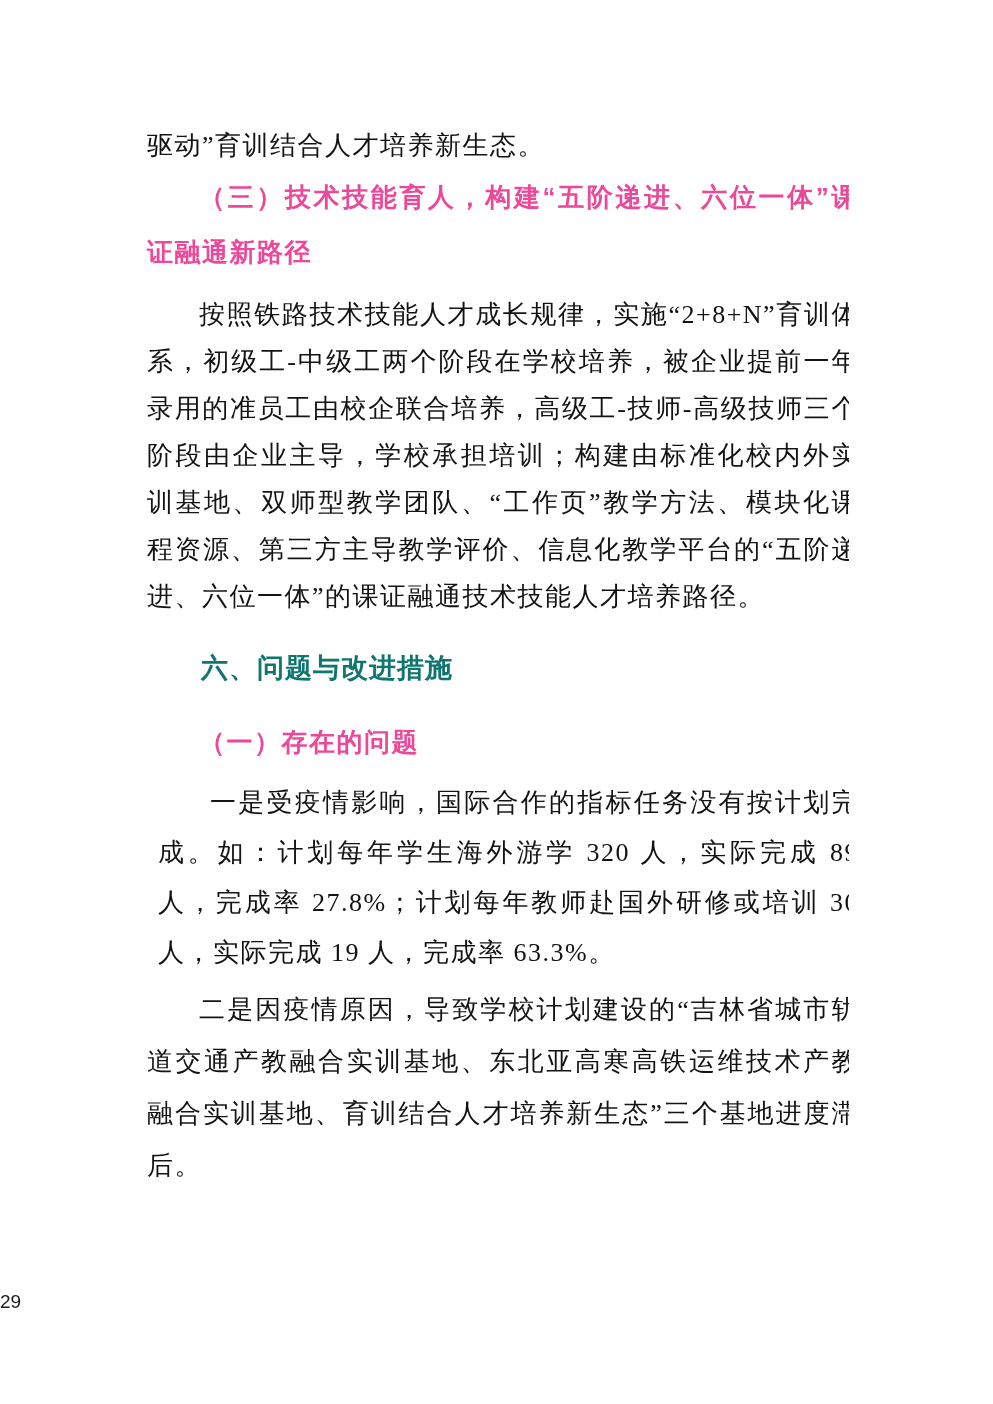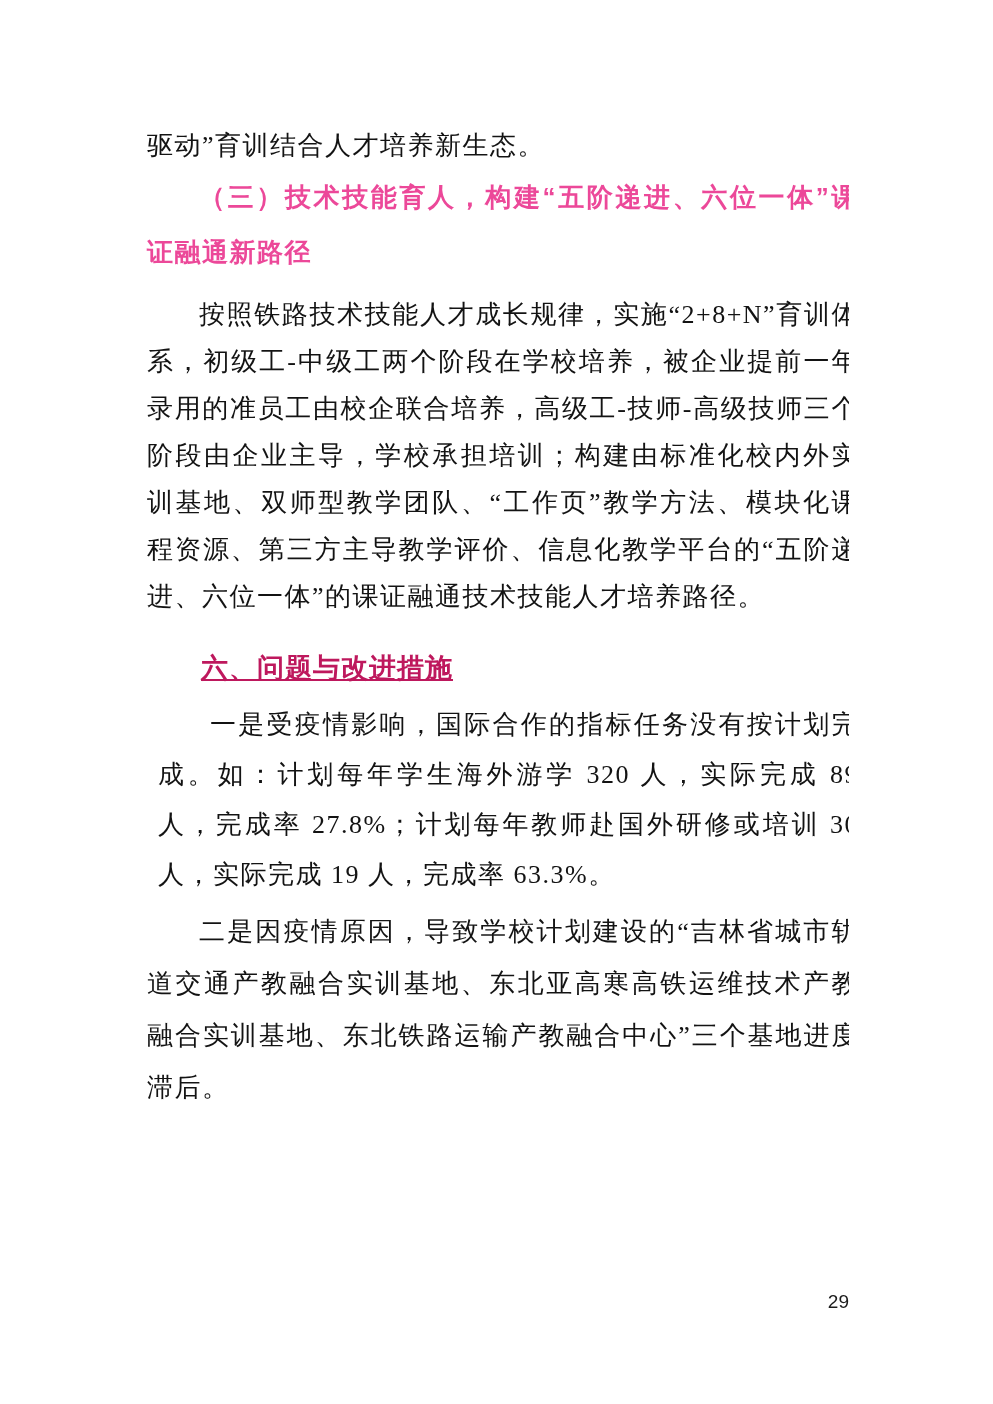--- a/index.html
+++ b/index.html
@@ -43,53 +43,53 @@
     color: #ec4899;
   }
   .h1 {
     margin: 24px 0 0 0;
     font-family: "Liberation Sans", "DejaVu Sans", sans-serif;
     font-weight: 700;
     font-size: 27px;
     line-height: 48px;
     letter-spacing: 1px;
     text-indent: 2em;
-    color: #be185d;
-    text-decoration: underline;
+    color: #0f766e;
   }
   .p-train { margin-top: 11px; line-height: 47px; }
   .h2-b { margin-top: 23px; }
   .p-prob1 { margin-top: 8px; line-height: 50px; margin-left: 11px; }
   .p-prob2 { margin-top: 6px; line-height: 52px; }
   .page-number {
     position: absolute;
     left: 0;
     right: 0;
     top: 1291px;
-    text-align: right;
+    text-align: left;
     font-family: "Liberation Sans", "DejaVu Sans", sans-serif;
     font-size: 19px;
     color: #1c1c1c;
   }
 </style>
 </head>
 <body>
 
 <div class="page">
   <main class="content">
 
     <p class="body-text">驱动”育训结合人才培养新生态。</p>
 
     <h3 class="h2">（三）技术技能育人，构建“五阶递进、六位一体”课证融通新路径</h3>
 
     <p class="body-text indent p-train">按照铁路技术技能人才成长规律，实施“2+8+N”育训体系，初级工-中级工两个阶段在学校培养，被企业提前一年录用的准员工由校企联合培养，高级工-技师-高级技师三个阶段由企业主导，学校承担培训；构建由标准化校内外实训基地、双师型教学团队、“工作页”教学方法、模块化课程资源、第三方主导教学评价、信息化教学平台的“五阶递进、六位一体”的课证融通技术技能人才培养路径。</p>
 
     <h2 class="h1">六、问题与改进措施</h2>
 
+    <h3 class="h2 h2-b">（一）存在的问题</h3>
 
     <p class="body-text indent p-prob1">一是受疫情影响，国际合作的指标任务没有按计划完成。如：计划每年学生海外游学 320 人，实际完成 89 人，完成率 27.8%；计划每年教师赴国外研修或培训 30 人，实际完成 19 人，完成率 63.3%。</p>
 
-    <p class="body-text indent p-prob2">二是因疫情原因，导致学校计划建设的“吉林省城市轨道交通产教融合实训基地、东北亚高寒高铁运维技术产教融合实训基地、东北铁路运输产教融合中心”三个基地进度滞后。</p>
+    <p class="body-text indent p-prob2">二是因疫情原因，导致学校计划建设的“吉林省城市轨道交通产教融合实训基地、东北亚高寒高铁运维技术产教融合实训基地、育训结合人才培养新生态”三个基地进度滞后。</p>
 
   </main>
 
   <div class="page-number">29</div>
 </div>
 
 </body></html>

